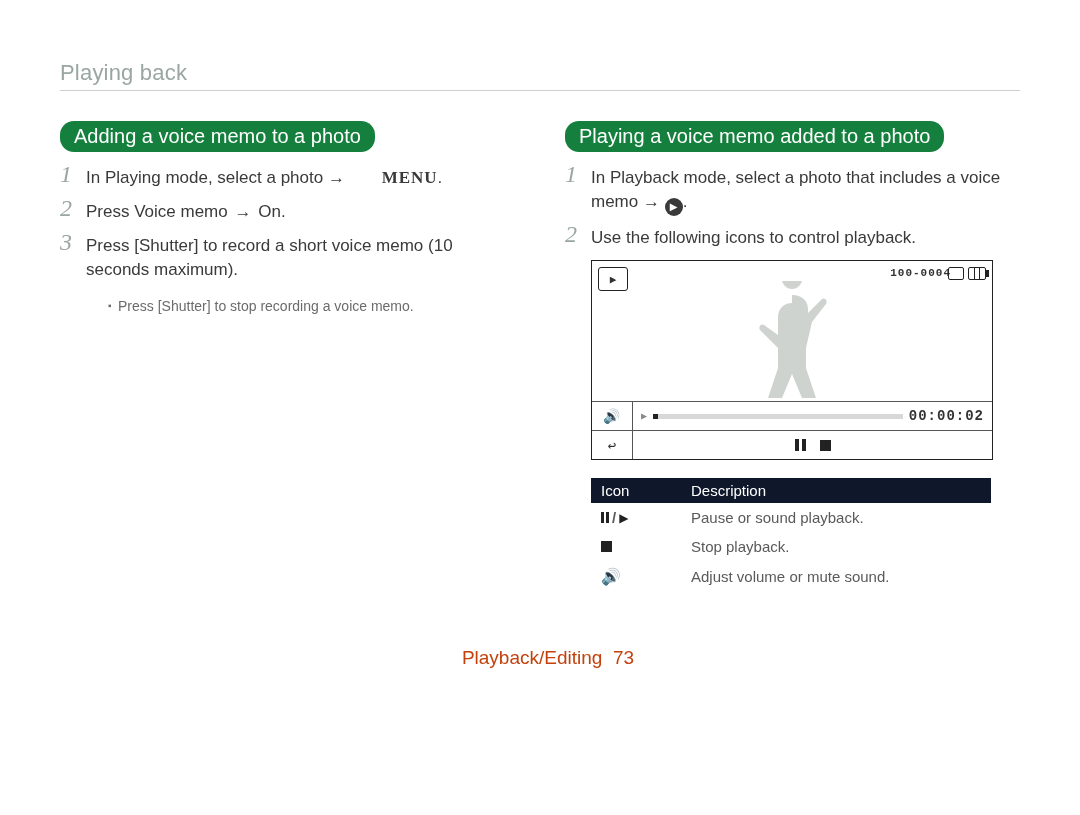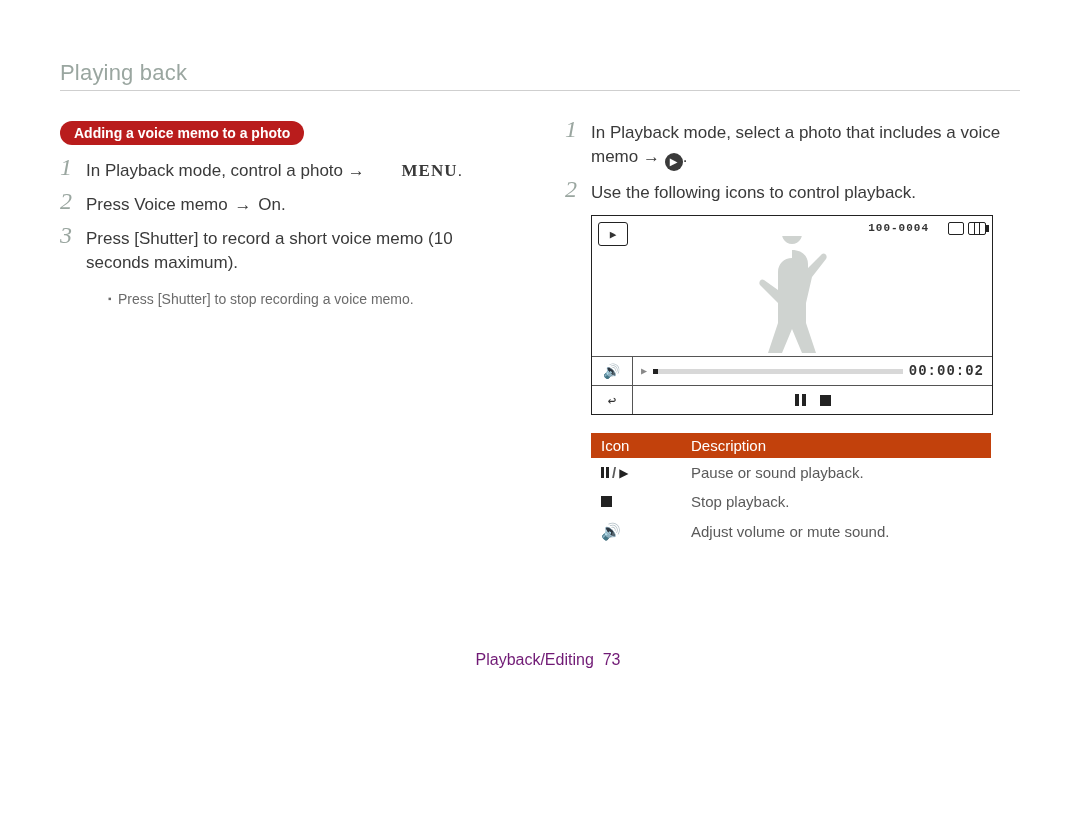--- a/index.html
+++ b/index.html
@@ -33,27 +33,27 @@
   .columns {
     display: flex;
     gap: 50px;
   }
   .col {
     flex: 1 1 0;
     min-width: 0;
   }
   .pill {
     display: inline-block;
-    background: #b91c1c;
+    background: #15803d;
     color: #ffffff;
-    font-size: 14px;
+    font-size: 20px;
     padding: 4px 14px;
     border-radius: 14px;
     margin-bottom: 14px;
-    font-weight: 700;
+    font-weight: 400;
   }
   ol.steps {
     list-style: none;
     padding: 0;
     margin: 0;
     counter-reset: step;
   }
   ol.steps > li {
     counter-increment: step;
     position: relative;
@@ -133,21 +133,21 @@
     position: absolute;
     top: 6px; left: 6px;
     width: 28px; height: 22px;
     border: 1.5px solid #222;
     border-radius: 3px;
     display: flex; align-items: center; justify-content: center;
     font-size: 11px;
   }
   .lcd-file {
     position: absolute;
-    top: 6px; right: 63px;
+    top: 6px; right: 41px;
     font-size: 11px;
     font-weight: bold;
     letter-spacing: 1px;
   }
   .lcd-mem {
     position: absolute;
     top: 6px; right: 28px;
     width: 14px; height: 11px;
     border: 1.5px solid #222;
     border-radius: 2px;
@@ -235,21 +235,21 @@
   }
 
   
   table.icon-table {
     border-collapse: collapse;
     margin-left: 26px;
     width: 400px;
     font-size: 15px;
   }
   table.icon-table th {
-    background: #c2410c;
+    background: #0f172a;
     color: #ffffff;
     font-weight: 400;
     text-align: left;
     padding: 4px 10px;
   }
   table.icon-table th.col-icon { width: 70px; }
   table.icon-table td {
     padding: 6px 10px;
     color: #5a5a5a;
     vertical-align: middle;
@@ -261,57 +261,58 @@
   .pp-glyph .tri { font-size:12px; color:#222; }
   .stop-cell { display:inline-block; width:11px; height:11px; background:#222; }
   .vol-cell { font-size:16px; color:#222; }
 
   
   .footer {
     position: absolute;
     bottom: 28px;
     left: 0; right: 0;
     text-align: center;
-    font-size: 16px;
-    color: #701a75;
+    font-size: 19px;
+    color: #c2410c;
     margin-left: 16px;
   }
 </style>
 </head>
 <body>
 
 <div class="page">
 
   <div class="section-header">Playing back</div>
   <hr class="header-rule">
 
   <div class="columns">
 
     <div class="col">
       <div class="pill">Adding a voice memo to a photo</div>
 
       <ol class="steps">
         <li>
-          <span>In Playback mode, control a photo → </span><span class="menu-word">MENU</span><span>.</span>
+          <span>In Playing mode, select a photo → </span><span class="menu-word">MENU</span><span>.</span>
         </li>
         <li>
           <span>Press </span><span class="bold">Voice memo</span><span class="arrow"> → </span><span class="bold">On</span><span>.</span>
         </li>
         <li>
           <span>Press [</span><span class="bold">Shutter</span><span>] to record a short voice memo (10 seconds maximum).</span>
           <ul class="sub">
             <li>
               <span>Press [</span><span class="bold">Shutter</span><span>] to stop recording a voice memo.</span>
             </li>
           </ul>
         </li>
       </ol>
     </div>
 
     <div class="col">
+      <div class="pill">Playing a voice memo added to a photo</div>
 
       <ol class="steps">
         <li>
           <span>In Playback mode, select a photo that includes a voice memo → </span><span class="circle-icon">▶</span><span>.</span>
         </li>
         <li>
           <span>Use the following icons to control playback.</span>
         </li>
       </ol>
 

